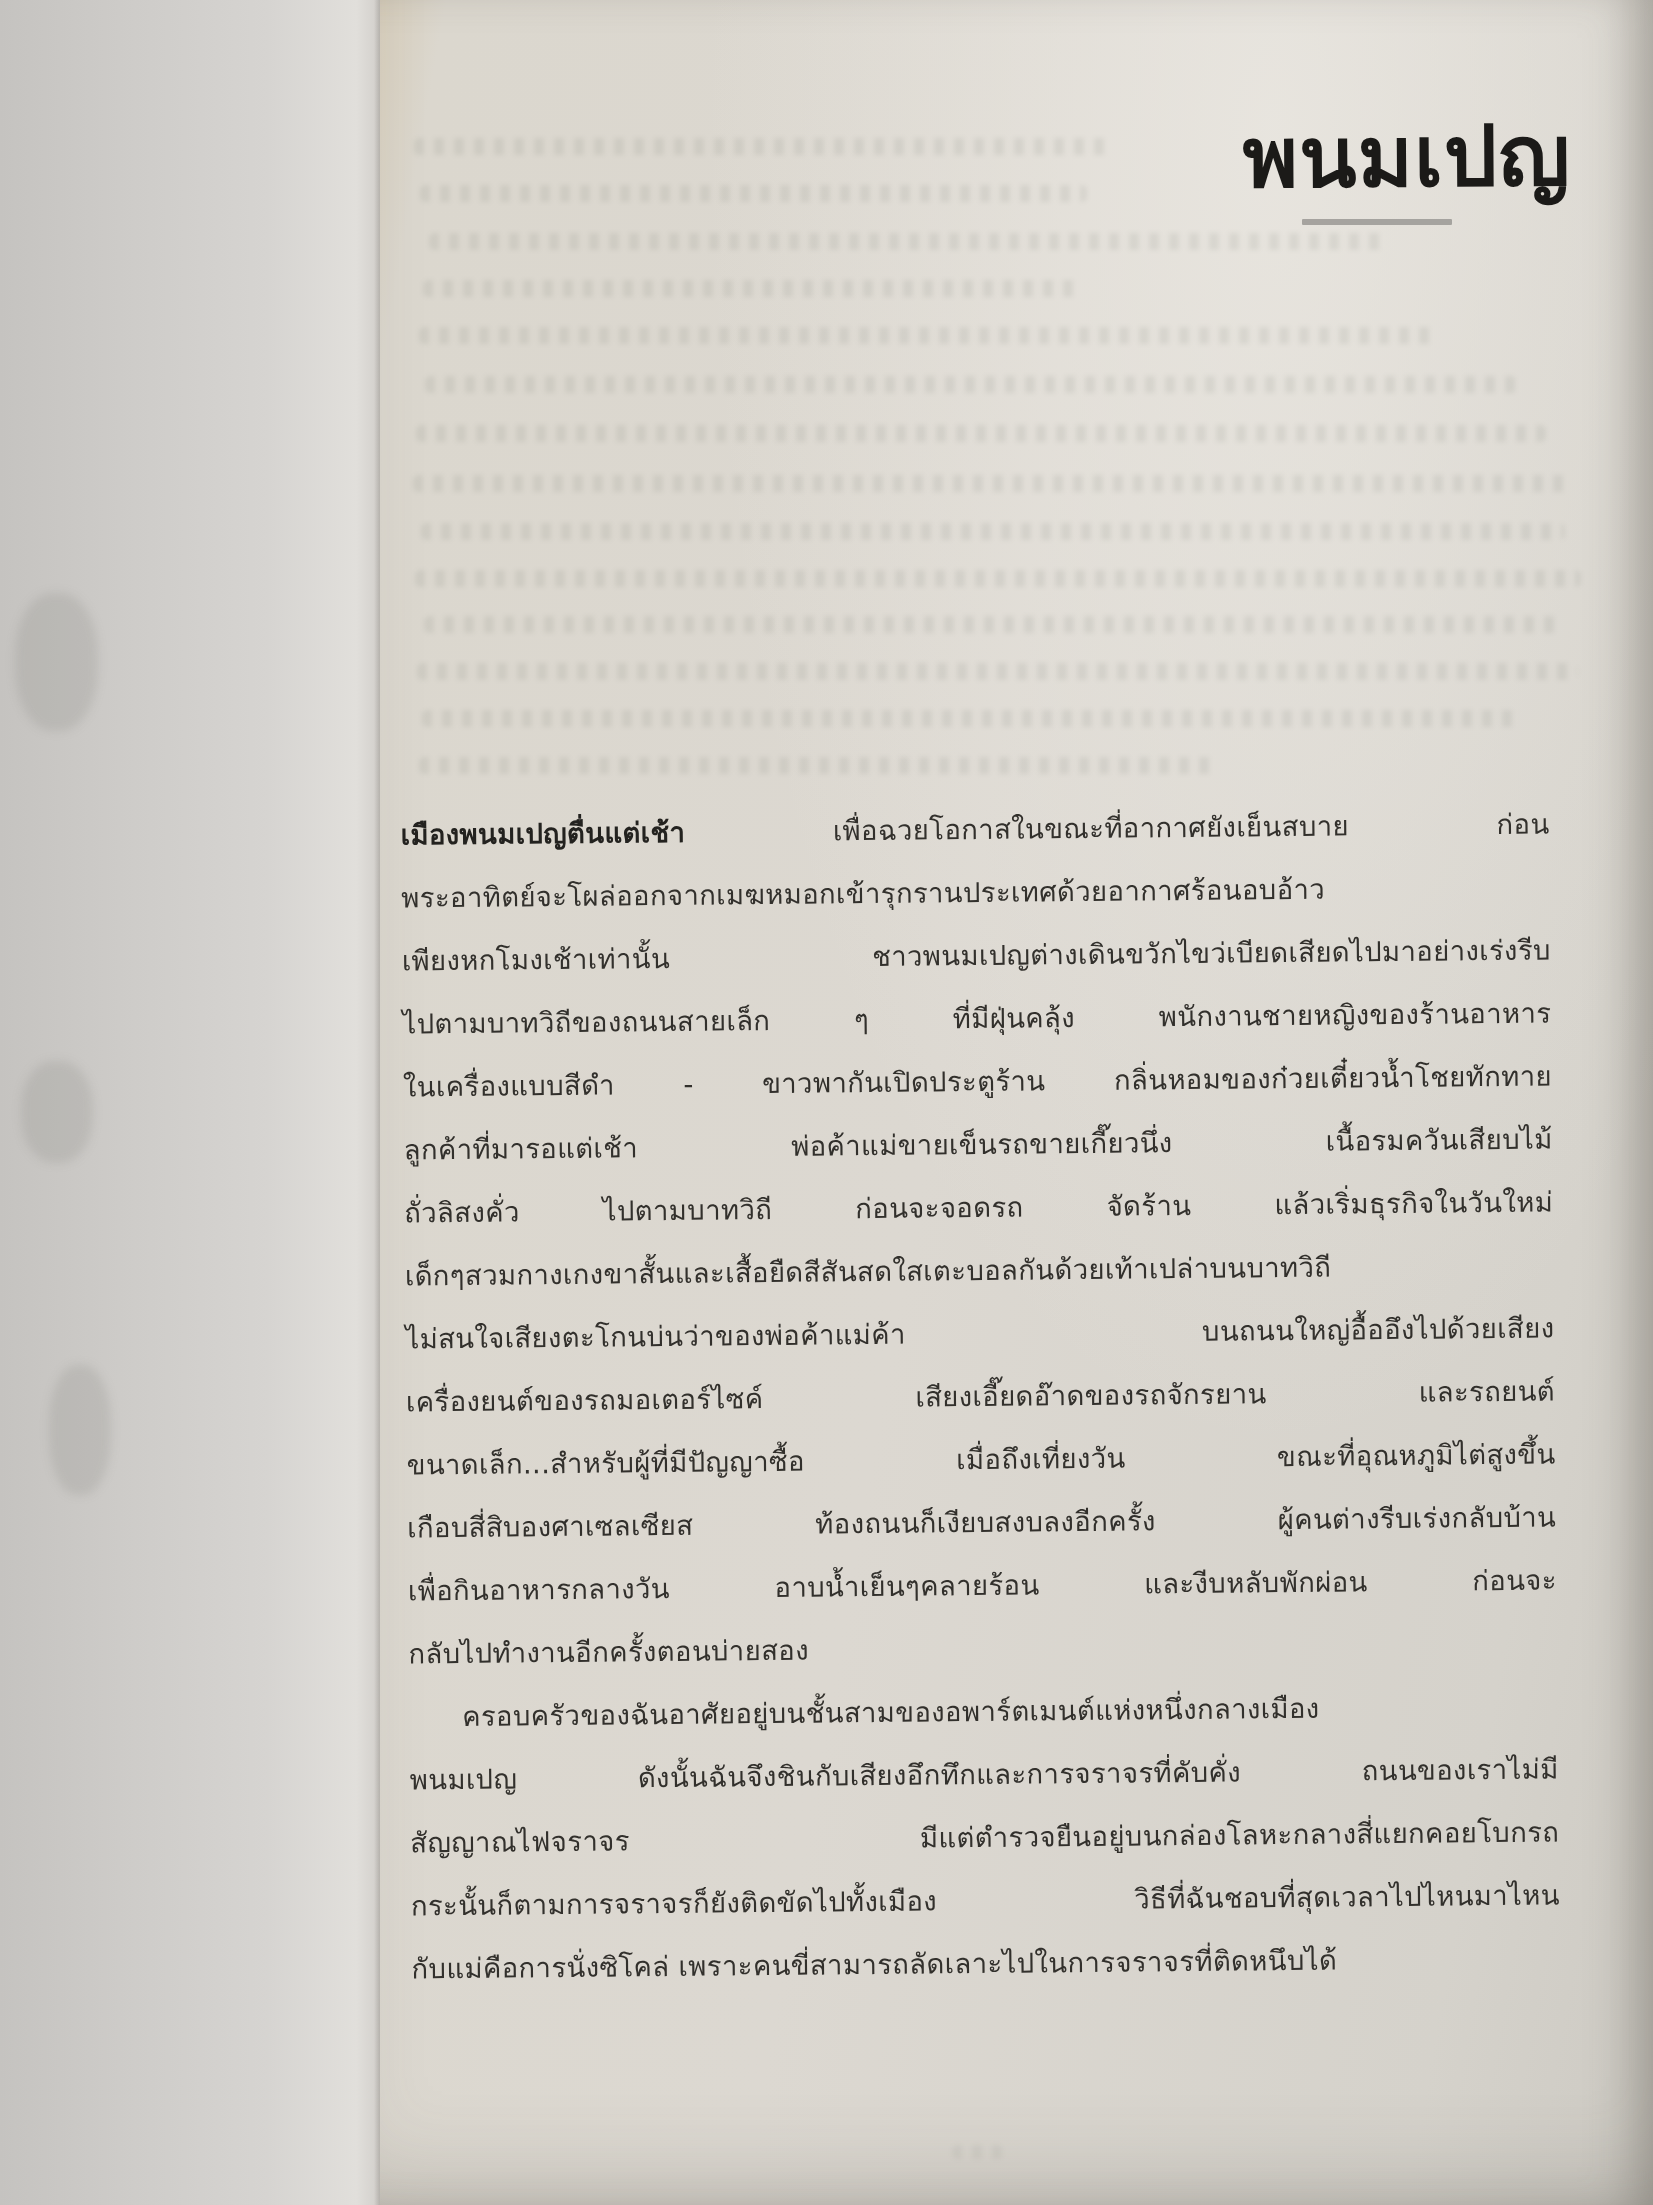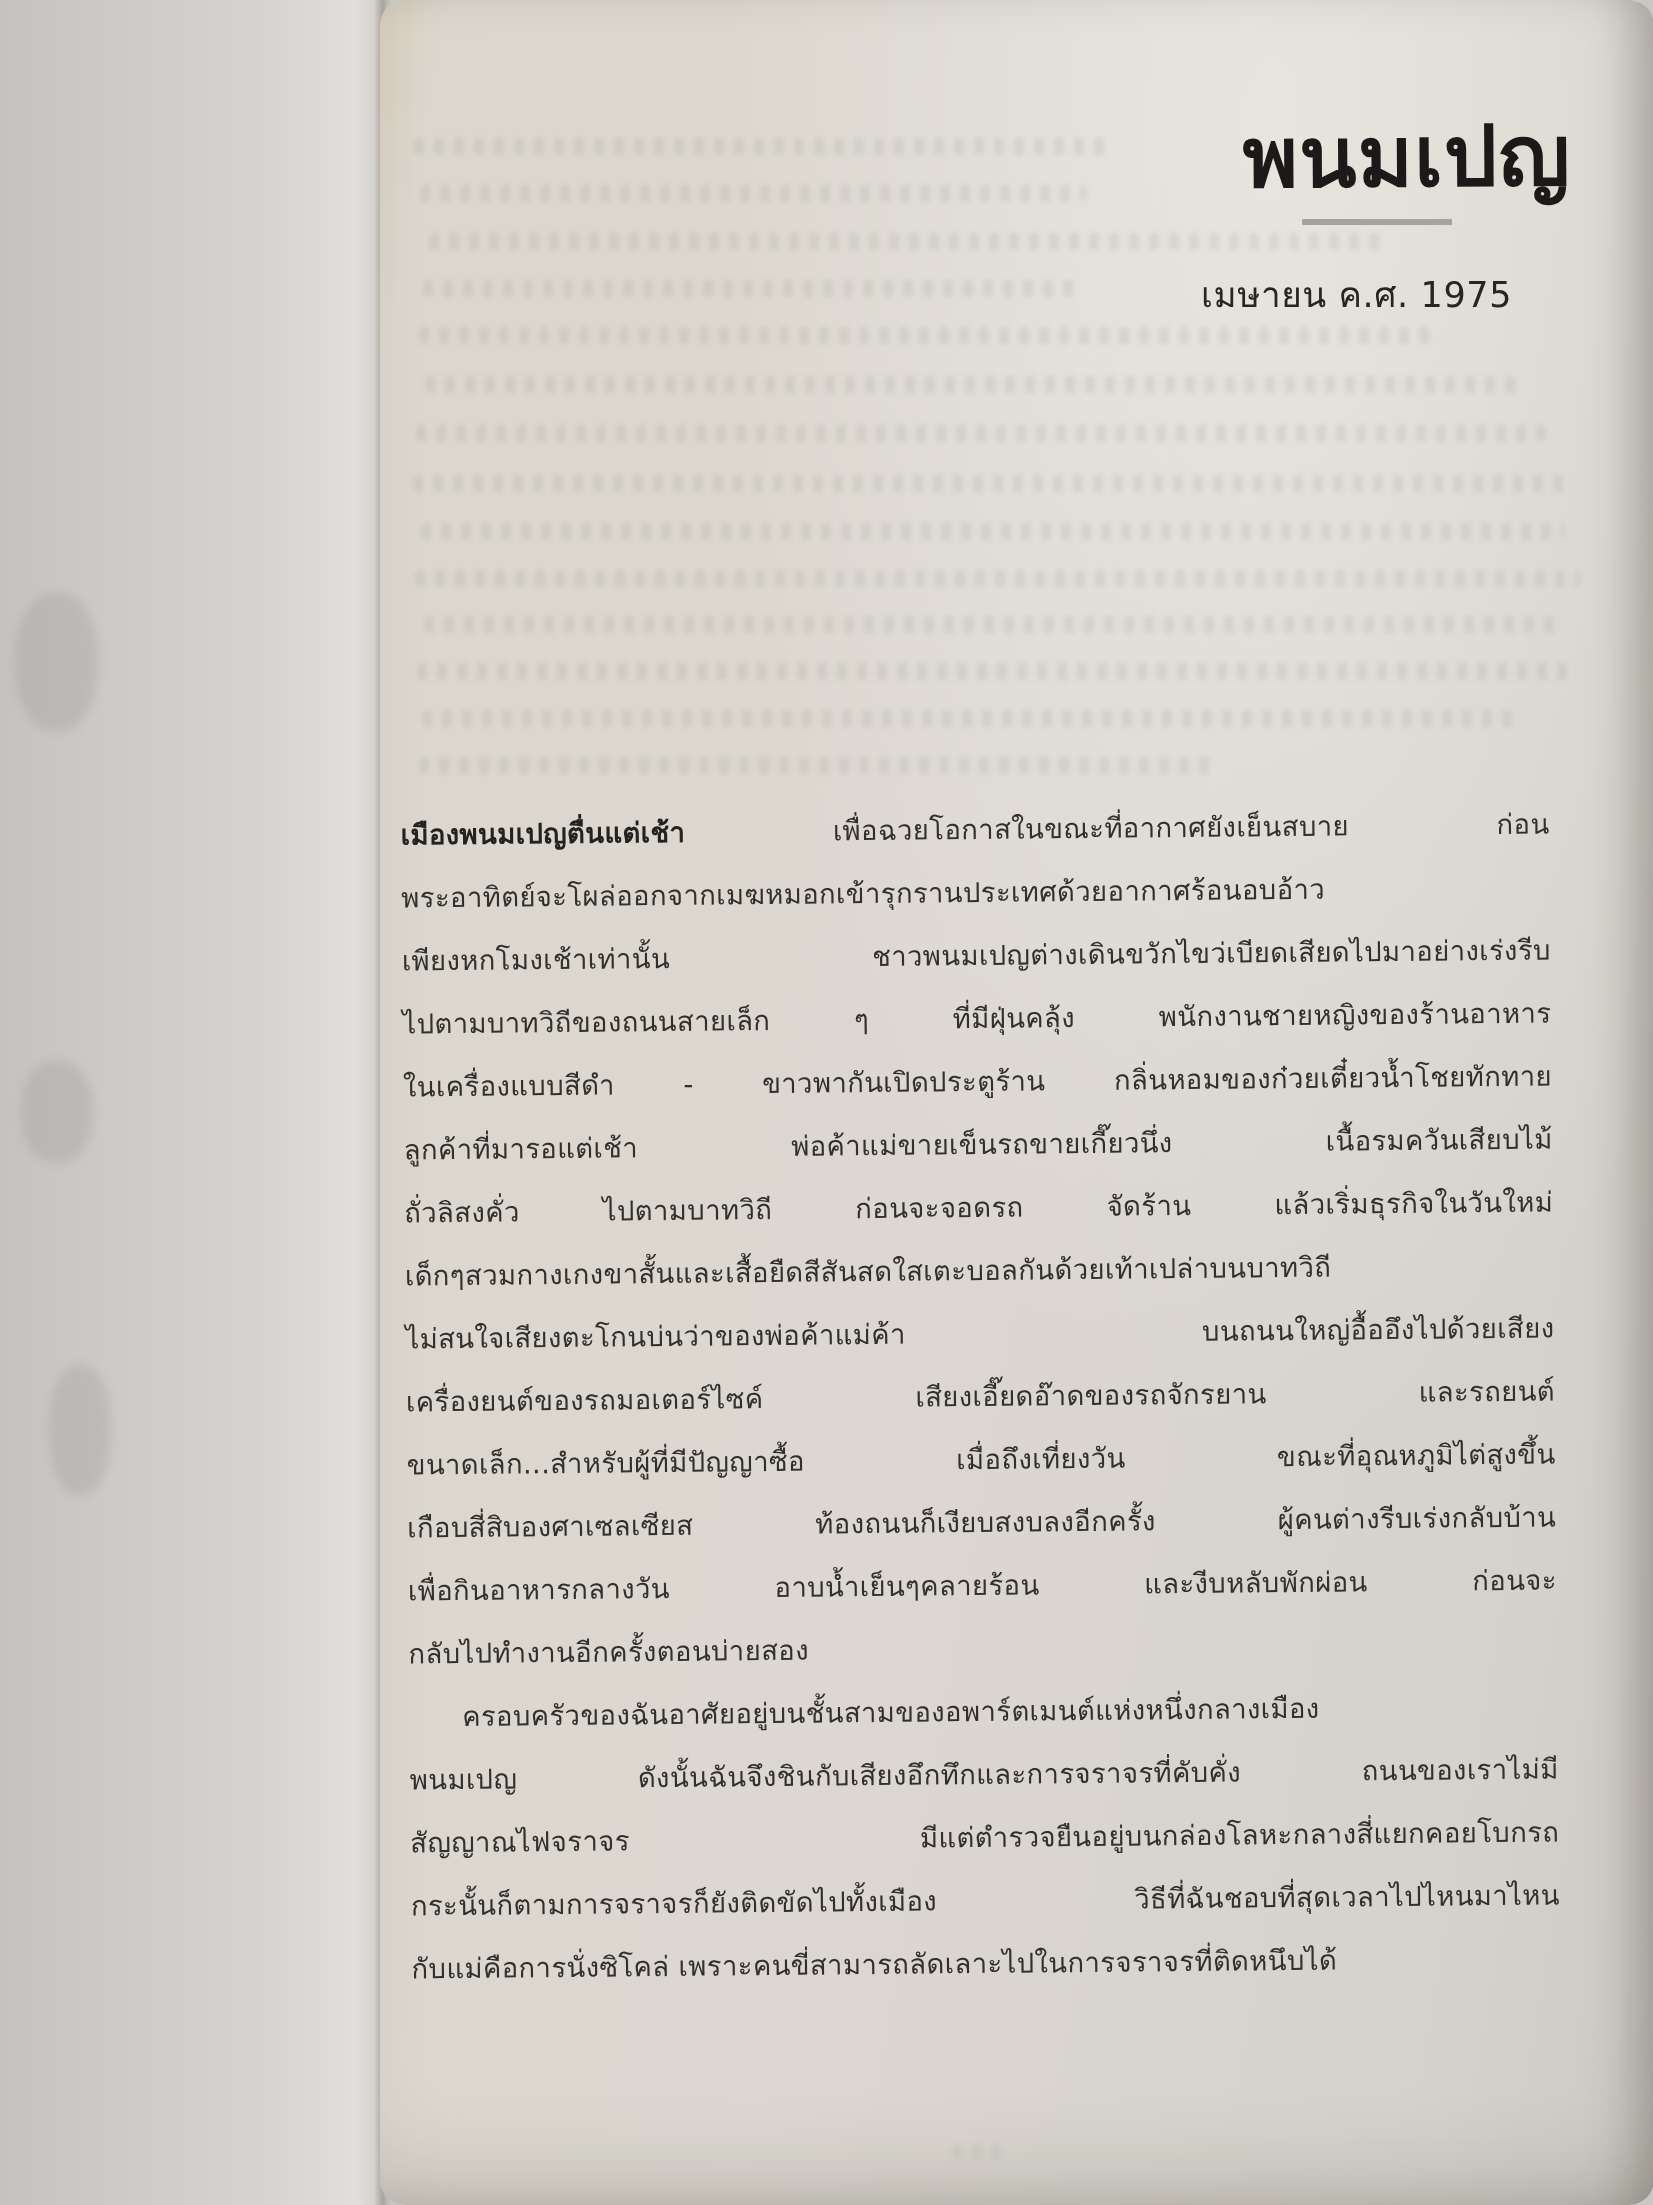--- a/index.html
+++ b/index.html
@@ -17,21 +17,20 @@
     position:absolute;left:374px;top:0;width:19px;height:2205px;
     background:linear-gradient(90deg,rgba(120,115,108,0) 0%,rgba(120,115,108,0.45) 45%,rgba(120,115,108,0.15) 70%,rgba(213,204,183,0.5) 100%);
   }
   .page{
     position:absolute;left:380px;top:0;width:1274px;height:2205px;
     background:
       radial-gradient(ellipse at 70% 6%, rgba(235,232,226,0.8) 0%, rgba(235,232,226,0) 45%),
       linear-gradient(100deg,#d8cfbd 0%,#dbd7ce 4%,#dcd8d1 45%,#d5d2cb 85%,#cdcac3 100%);
     box-shadow:inset -39px 0 50px -22px rgba(82,77,68,0.38),
                inset 0 -66px 88px -44px rgba(82,77,68,0.22);
-    border-radius:25px;
   }
   
   .ghost{
     position:absolute;height:16.5px;
     background:repeating-linear-gradient(90deg,rgba(104,110,100,0.55) 0 10px,rgba(104,110,100,0) 10px 20px);
     opacity:0.20;filter:blur(2.8px);border-radius:5.5px;
   }
   .smudge{
     position:absolute;background:rgba(112,114,106,0.16);
     filter:blur(5px);border-radius:45%;
@@ -91,21 +90,20 @@
     <div class="ghost" style="left:44px;top:616px;width:1133px;"></div>
     <div class="ghost" style="left:37px;top:663px;width:1161px;"></div>
     <div class="ghost" style="left:42px;top:710px;width:1094px;"></div>
     <div class="ghost" style="left:39px;top:757px;width:794px;"></div>
     <div class="ghost" style="left:572px;top:2145px;width:51px;height:14.3px;opacity:0.14;"></div>
 
     <div class="header">
       <h1 class="chapter-title">พนมเปญ</h1>
     </div>
     <div class="title-underline"></div>
-    <div class="chapter-date">เมษายน ค.ศ. 1975</div>
 
     <div class="body-text">
       <div class="ln"><span class="lead">เมืองพนมเปญตื่นแต่เช้า</span> <span>เพื่อฉวยโอกาสในขณะที่อากาศยังเย็นสบาย ก่อน</span></div>
       <div class="ln">พระอาทิตย์จะโผล่ออกจากเมฆหมอกเข้ารุกรานประเทศด้วยอากาศร้อนอบอ้าว</div>
       <div class="ln">เพียงหกโมงเช้าเท่านั้น ชาวพนมเปญต่างเดินขวักไขว่เบียดเสียดไปมาอย่างเร่งรีบ</div>
       <div class="ln">ไปตามบาทวิถีของถนนสายเล็ก ๆ ที่มีฝุ่นคลุ้ง พนักงานชายหญิงของร้านอาหาร</div>
       <div class="ln">ในเครื่องแบบสีดำ - ขาวพากันเปิดประตูร้าน กลิ่นหอมของก๋วยเตี๋ยวน้ำโชยทักทาย</div>
       <div class="ln">ลูกค้าที่มารอแต่เช้า พ่อค้าแม่ขายเข็นรถขายเกี๊ยวนึ่ง เนื้อรมควันเสียบไม้</div>
       <div class="ln">ถั่วลิสงคั่ว ไปตามบาทวิถี ก่อนจะจอดรถ จัดร้าน แล้วเริ่มธุรกิจในวันใหม่</div>
       <div class="ln">เด็กๆสวมกางเกงขาสั้นและเสื้อยืดสีสันสดใสเตะบอลกันด้วยเท้าเปล่าบนบาทวิถี</div>

